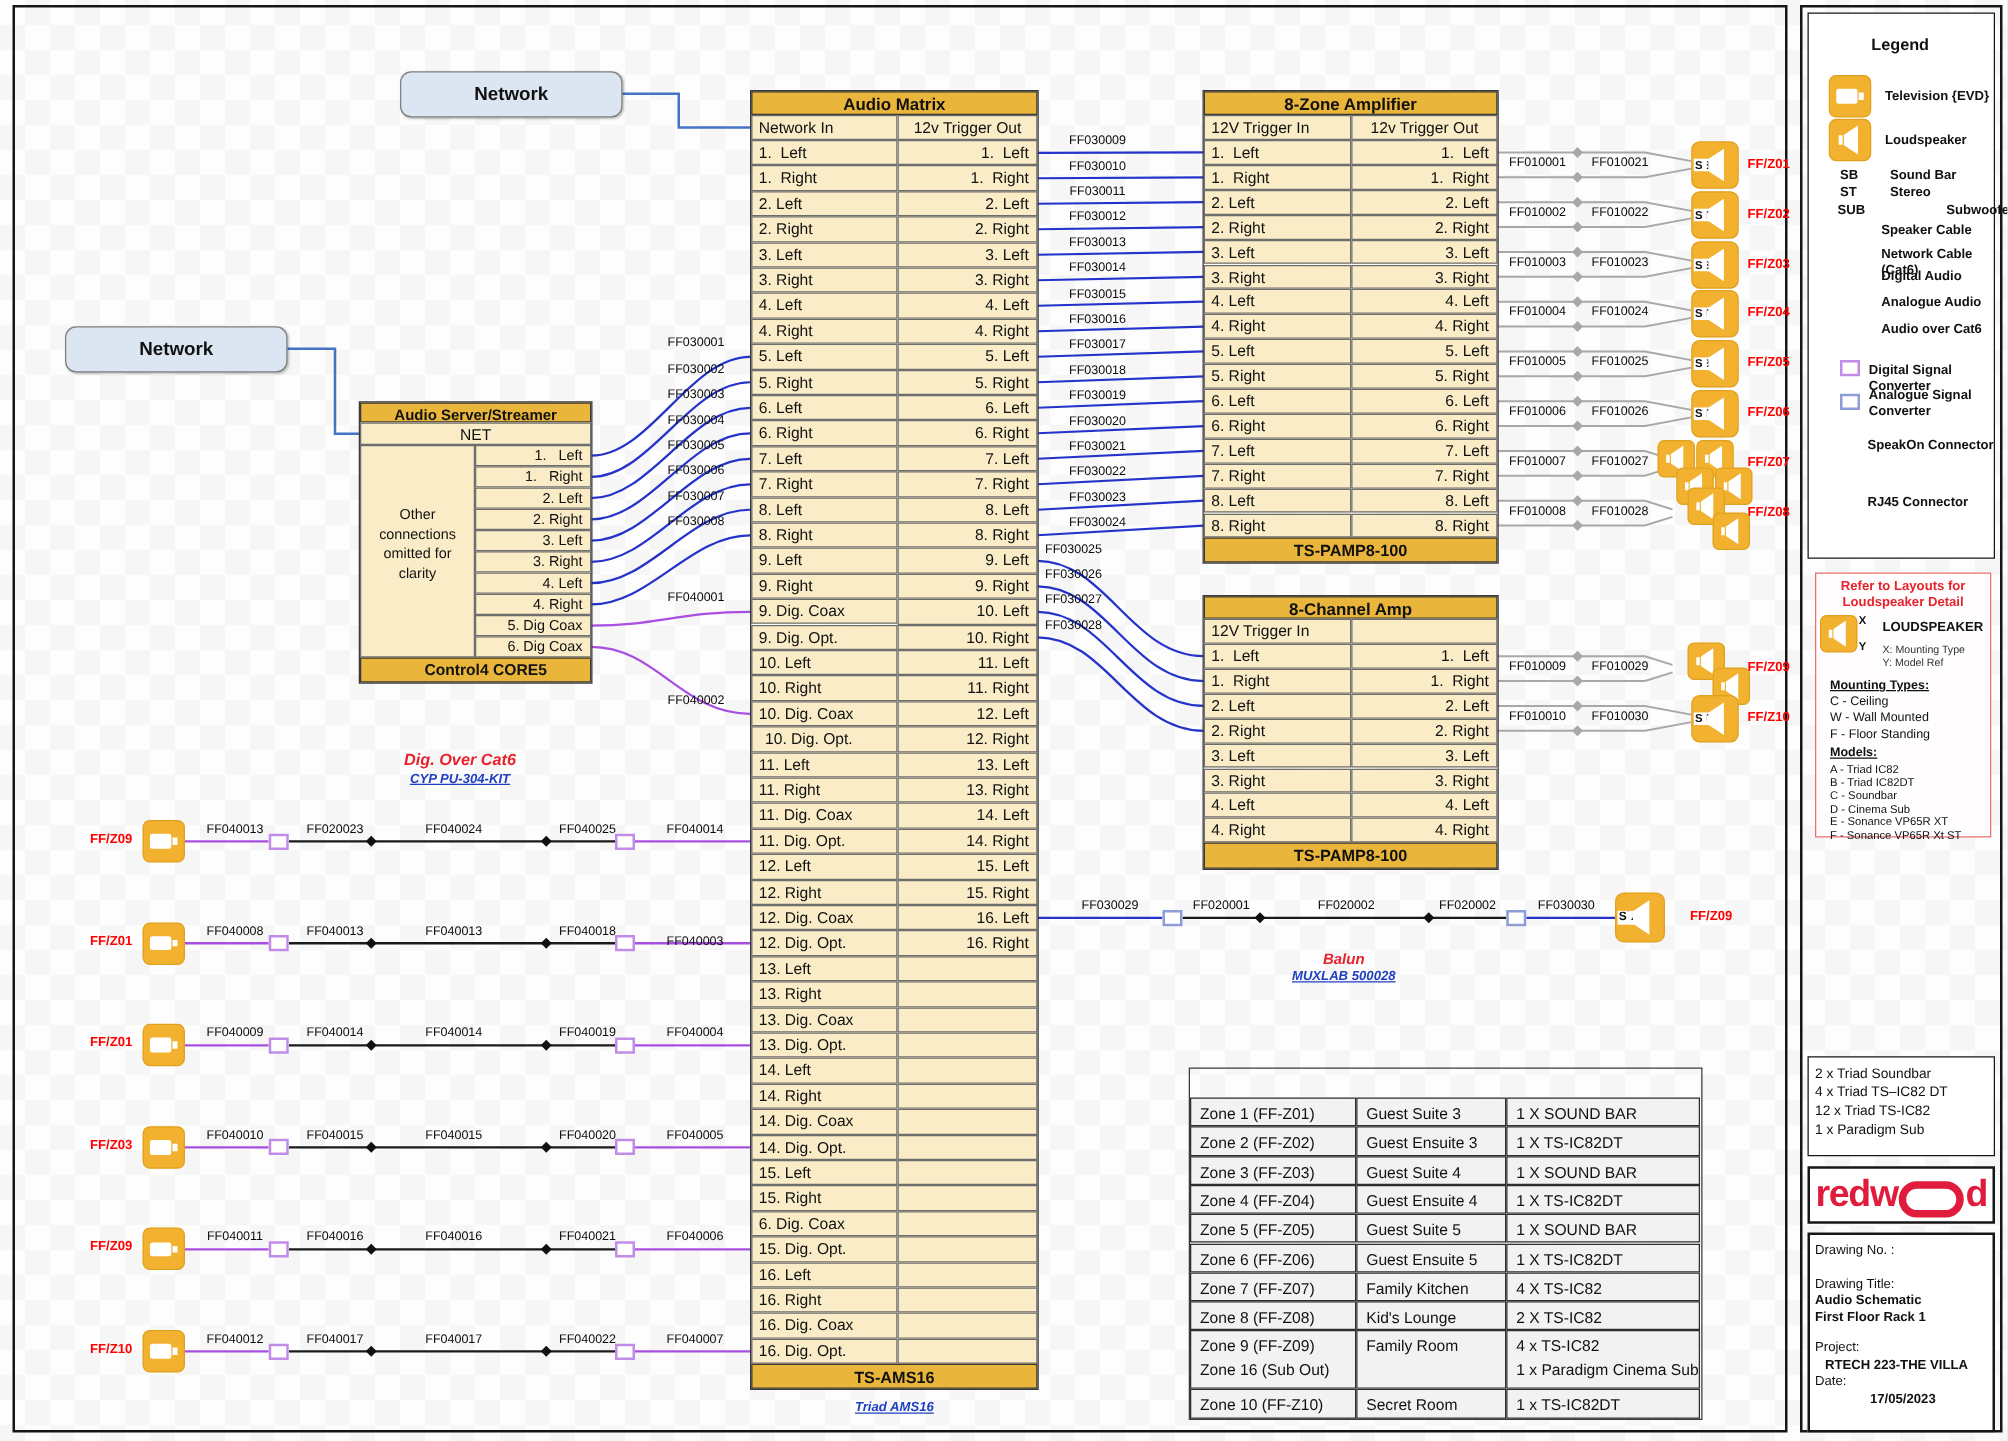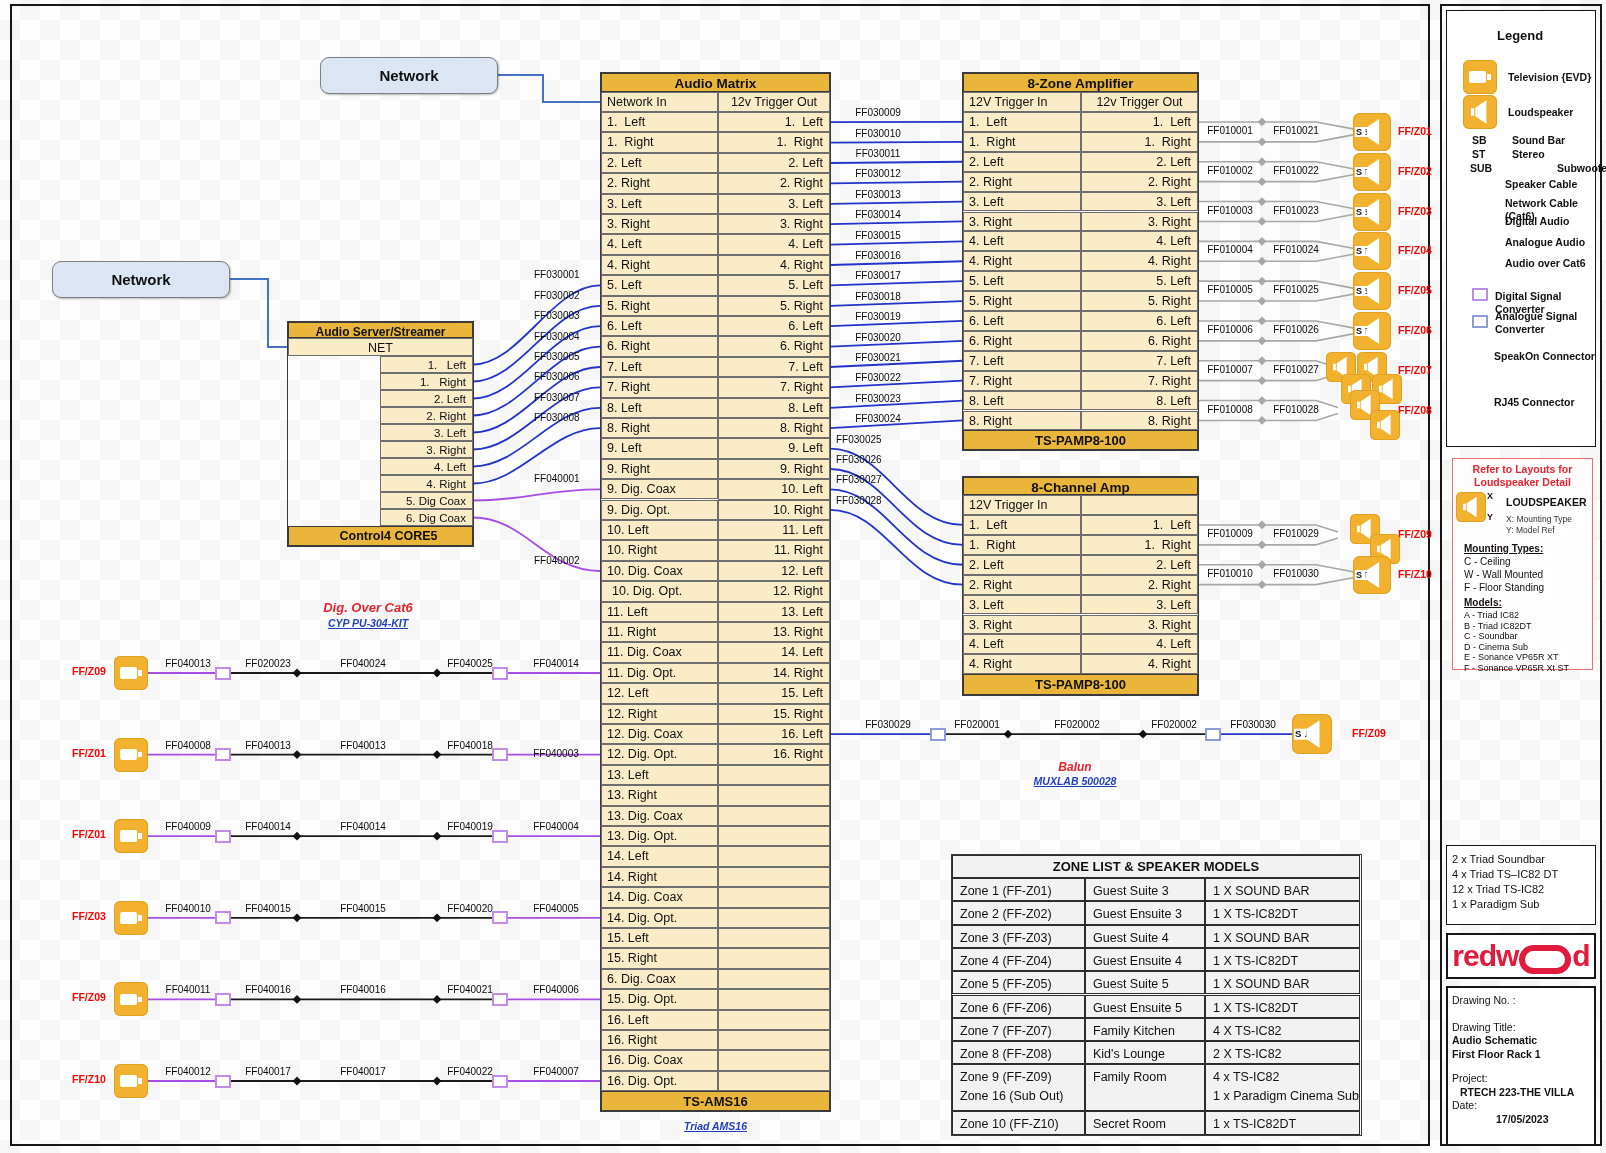--- a/index.html
+++ b/index.html
@@ -324,20 +324,24 @@
     <div class="cell in" style="left: 963px; top: 614.5px; width: 118px; height: 19.9px;">3. Right</div>
     <div class="cell out" style="left: 1081px; top: 614.5px; width: 117px; height: 19.9px;">3. Right</div>
     <div class="cell in" style="left: 963px; top: 634.4px; width: 118px; height: 19.9px;">4. Left</div>
     <div class="cell out" style="left: 1081px; top: 634.4px; width: 117px; height: 19.9px;">4. Left</div>
     <div class="cell in" style="left: 963px; top: 654.3px; width: 118px; height: 19.9px;">4. Right</div>
     <div class="cell out" style="left: 1081px; top: 654.3px; width: 117px; height: 19.9px;">4. Right</div>
     <div class="tfoot" style="left: 963px; top: 674.2px; width: 235px; height: 21px;">TS-PAMP8-100</div>
     <div class="tframe" style="left: 962px; top: 476px; width: 237px; height: 220.2px;"></div>
     <div class="thead" style="left: 288px; top: 322px; width: 185px; height: 16px; font-size: 12px;">Audio Server/Streamer</div>
     <div class="cell ctr" style="left: 288px; top: 338px; width: 185px; height: 18px;">NET</div>
+    <div class="cell ctr" style="left: 288px; top: 356px; width: 92px; height: 170px; white-space: pre-line; font-size: 11.5px; padding-top: 48px; line-height: 1.35;">Other
+connections
+omitted for
+clarity</div>
     <div class="cell out" style="left: 380px; top: 356px; width: 93px; height: 17px; font-size: 11.5px;">1.   Left</div>
     <div class="cell out" style="left: 380px; top: 373px; width: 93px; height: 17px; font-size: 11.5px;">1.   Right</div>
     <div class="cell out" style="left: 380px; top: 390px; width: 93px; height: 17px; font-size: 11.5px;">2. Left</div>
     <div class="cell out" style="left: 380px; top: 407px; width: 93px; height: 17px; font-size: 11.5px;">2. Right</div>
     <div class="cell out" style="left: 380px; top: 424px; width: 93px; height: 17px; font-size: 11.5px;">3. Left</div>
     <div class="cell out" style="left: 380px; top: 441px; width: 93px; height: 17px; font-size: 11.5px;">3. Right</div>
     <div class="cell out" style="left: 380px; top: 458px; width: 93px; height: 17px; font-size: 11.5px;">4. Left</div>
     <div class="cell out" style="left: 380px; top: 475px; width: 93px; height: 17px; font-size: 11.5px;">4. Right</div>
     <div class="cell out" style="left: 380px; top: 492px; width: 93px; height: 17px; font-size: 11.5px;">5. Dig Coax</div>
     <div class="cell out" style="left: 380px; top: 509px; width: 93px; height: 17px; font-size: 11.5px;">6. Dig Coax</div>
@@ -554,21 +558,20 @@
     <div style="position: absolute; left: 138.48px; top: 1078.28px; width: 3.74px; height: 5.44px; background: rgb(255, 255, 255);"></div>
     <div class="conv" style="left: 215px; top: 1074.5px; width: 16px; height: 13px; border: 2.5px solid rgb(192, 140, 232);"></div>
     <div class="conv" style="left: 492px; top: 1074.5px; width: 16px; height: 13px; border: 2.5px solid rgb(192, 140, 232);"></div>
     <div class="lbl" style="left: 160px; top: 1067px; width: 56px;">FF040012</div>
     <div class="lbl" style="left: 238px; top: 1067px; width: 60px;">FF040017</div>
     <div class="lbl" style="left: 333px; top: 1067px; width: 60px;">FF040017</div>
     <div class="lbl" style="left: 440px; top: 1067px; width: 60px;">FF040022</div>
     <div class="lbl" style="left: 526px; top: 1067px; width: 60px;">FF040007</div>
     <div class="caption-red" style="left: 298px; top: 600px; width: 140px;">Dig. Over Cat6</div>
     <div class="linktext" style="left: 298px; top: 617px; width: 140px;">CYP PU-304-KIT</div>
-    <div class="zt-title" style="left: 952px; top: 855px; width: 408px; height: 23px;">ZONE LIST &amp; SPEAKER MODELS</div>
     <div class="zt-cell" style="left: 952px; top: 878px; width: 133px; height: 23.3px;">Zone 1 (FF-Z01)</div>
     <div class="zt-cell" style="left: 1085px; top: 878px; width: 120px; height: 23.3px;">Guest Suite 3</div>
     <div class="zt-cell" style="left: 1205px; top: 878px; width: 155px; height: 23.3px;">1 X SOUND BAR</div>
     <div class="zt-cell" style="left: 952px; top: 901.3px; width: 133px; height: 23.3px;">Zone 2 (FF-Z02)</div>
     <div class="zt-cell" style="left: 1085px; top: 901.3px; width: 120px; height: 23.3px;">Guest Ensuite 3</div>
     <div class="zt-cell" style="left: 1205px; top: 901.3px; width: 155px; height: 23.3px;">1 X TS-IC82DT</div>
     <div class="zt-cell" style="left: 952px; top: 924.6px; width: 133px; height: 23.3px;">Zone 3 (FF-Z03)</div>
     <div class="zt-cell" style="left: 1085px; top: 924.6px; width: 120px; height: 23.3px;">Guest Suite 4</div>
     <div class="zt-cell" style="left: 1205px; top: 924.6px; width: 155px; height: 23.3px;">1 X SOUND BAR</div>
     <div class="zt-cell" style="left: 952px; top: 947.9px; width: 133px; height: 23.3px;">Zone 4 (FF-Z04)</div>

